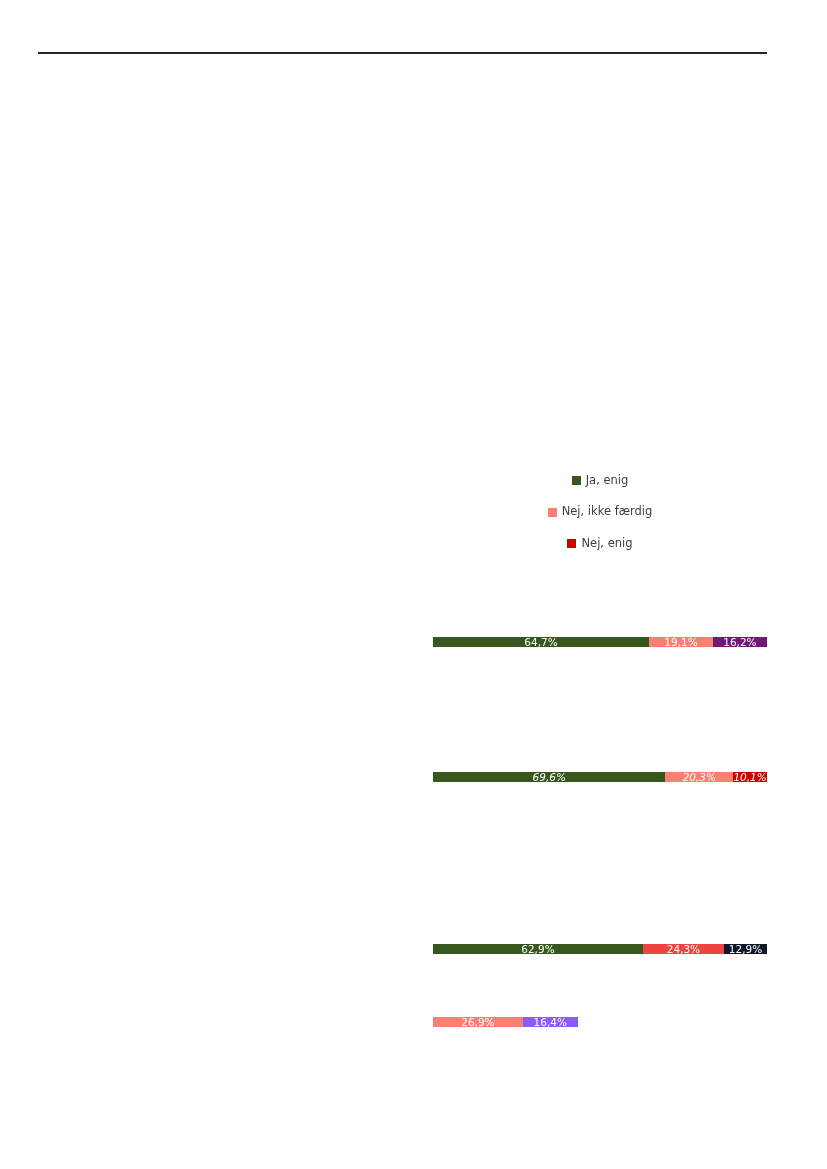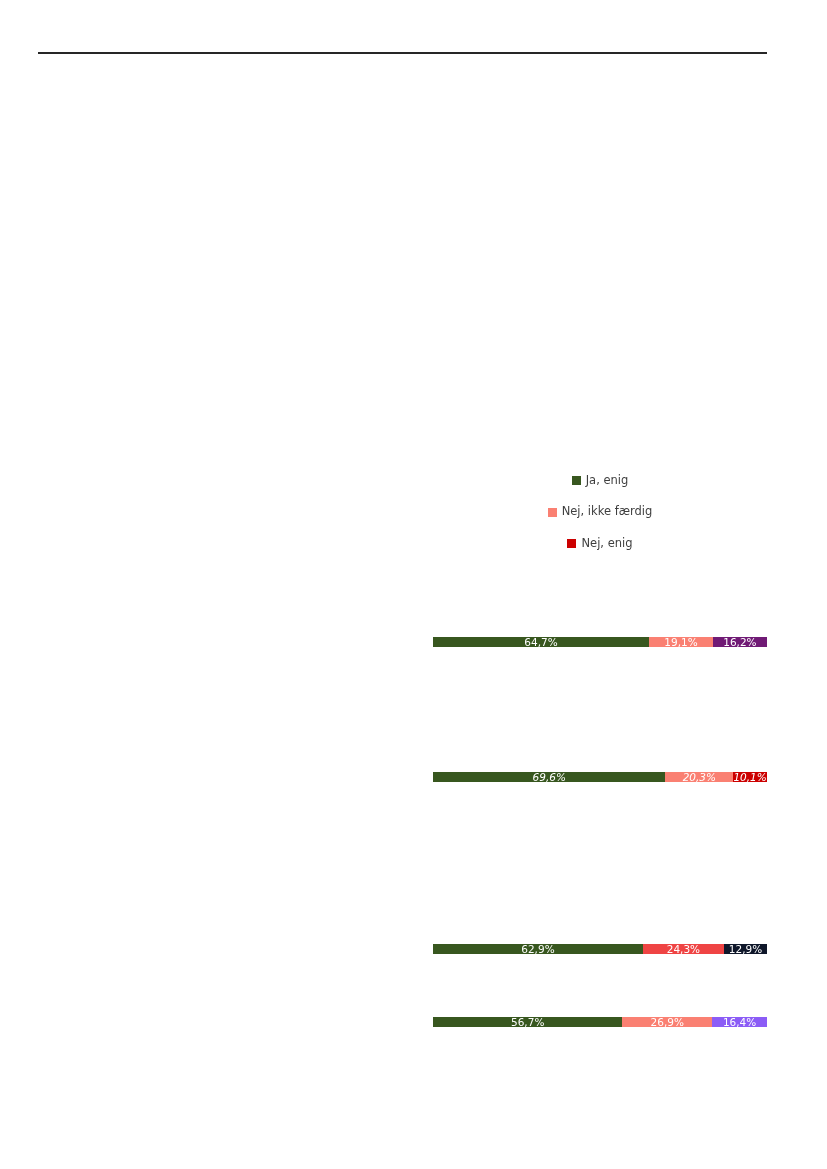--- a/index.html
+++ b/index.html
@@ -157,23 +157,20 @@
             <span class="bar-value">62,9%</span>
           </div>
           <div class="bar-segment" title="Nej, ikke færdig: 24,3%" style="background: #ef4444; width: 81.0809px;">
             <span class="bar-value">24,3%</span>
           </div>
           <div class="bar-segment" title="Nej, uenig: 12,9%" style="background: #0f172a; width: 43.043px;">
             <span class="bar-value">12,9%</span>
           </div>
         </div>
         <div class="bar-row" style="top: 451px;">
-          <div class="bar-segment" title="Ja, enig: 56,7%" style="background: rgb(56, 87, 31); width: 189.378px;">
-            <span class="bar-value">56,7%</span>
-          </div>
           <div class="bar-segment" title="Nej, ikke færdig: 26,9%" style="background: rgb(250, 128, 114); width: 89.846px;">
             <span class="bar-value">26,9%</span>
           </div>
           <div class="bar-segment" title="Nej, uenig: 16,4%" style="background: #8b5cf6; width: 54.776px;">
             <span class="bar-value">16,4%</span>
           </div>
         </div>
       </div>
 
   </div>

